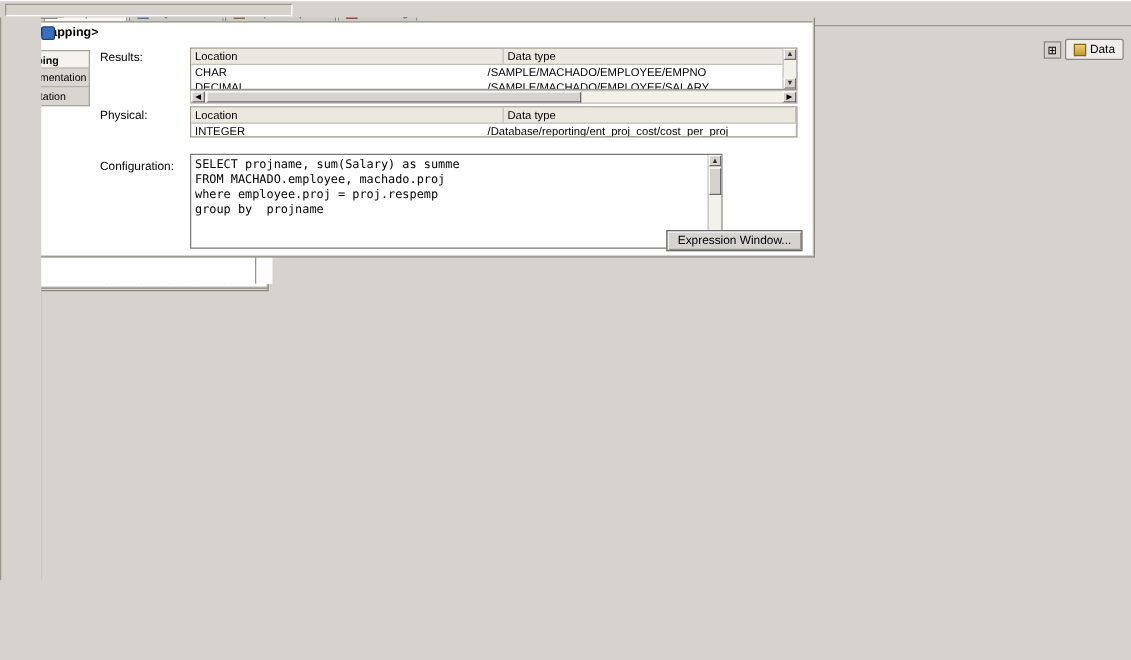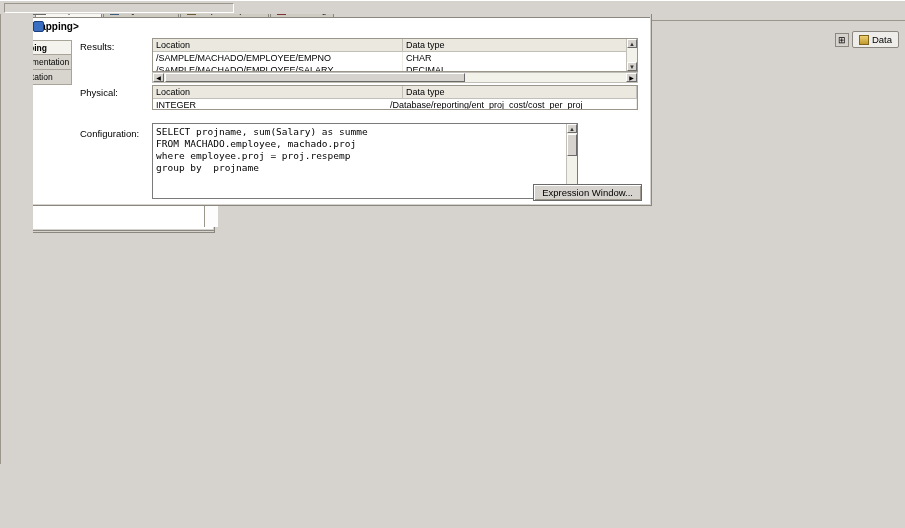--- a/index.html
+++ b/index.html
@@ -706,26 +706,26 @@
       </div>
 
     <span class="flabel" style="top:23px">Results:</span>
     <div class="ptable" style="top:20px; height:34px">
       <div class="phead">
         <span class="phc c1">Location</span>
         <span class="phc c2">Data type</span>
       </div>
       <div id="sources-rows">
           <div class="prow">
+            <span class="pc pc-type">CHAR</span>
             <span class="pc pc-loc">/SAMPLE/MACHADO/EMPLOYEE/EMPNO</span>
-            <span class="pc pc-type">CHAR</span>
           </div>
           <div class="prow">
+            <span class="pc pc-type">DECIMAL</span>
             <span class="pc pc-loc">/SAMPLE/MACHADO/EMPLOYEE/SALARY</span>
-            <span class="pc pc-type">DECIMAL</span>
           </div>
         </div>
       <div class="vsb">
         <span class="sbtn sb-up">▲</span>
         <span class="sbtn sb-dn">▼</span>
       </div>
     </div>
     <div class="hscroll" style="top:54px">
       <span class="hbtn2" style="left:0">◀</span>
       <span class="hth" style="left:12px; width:300px"></span>

